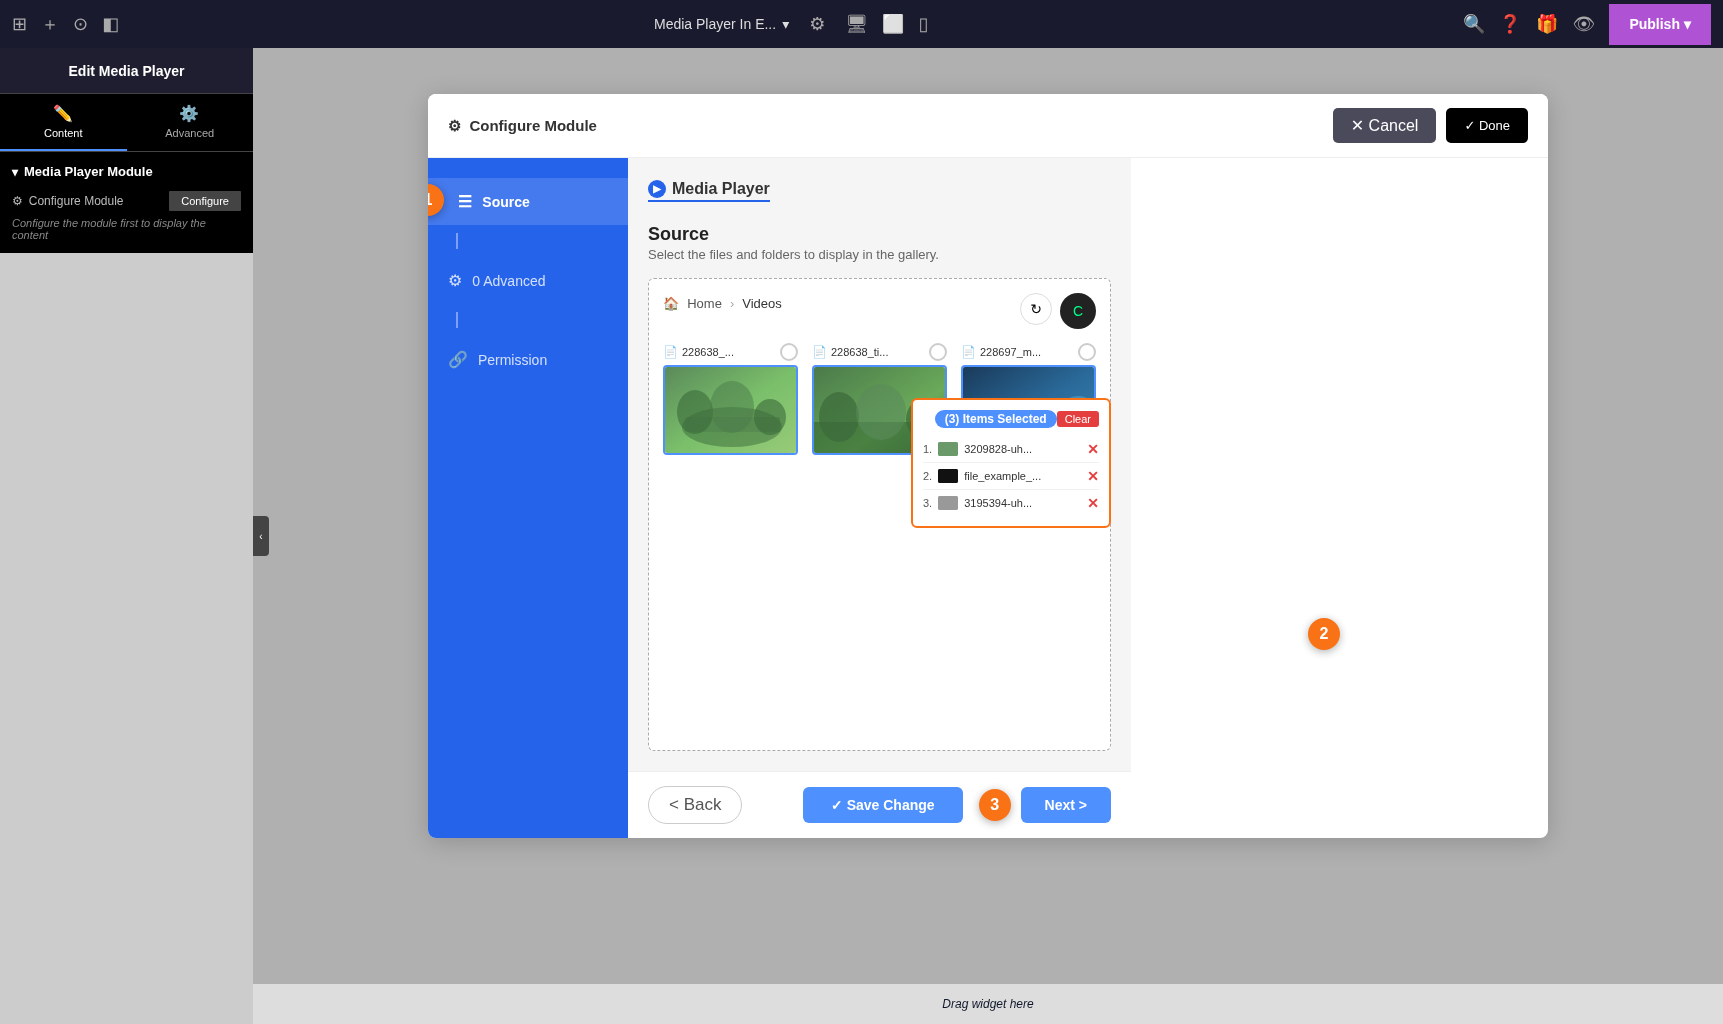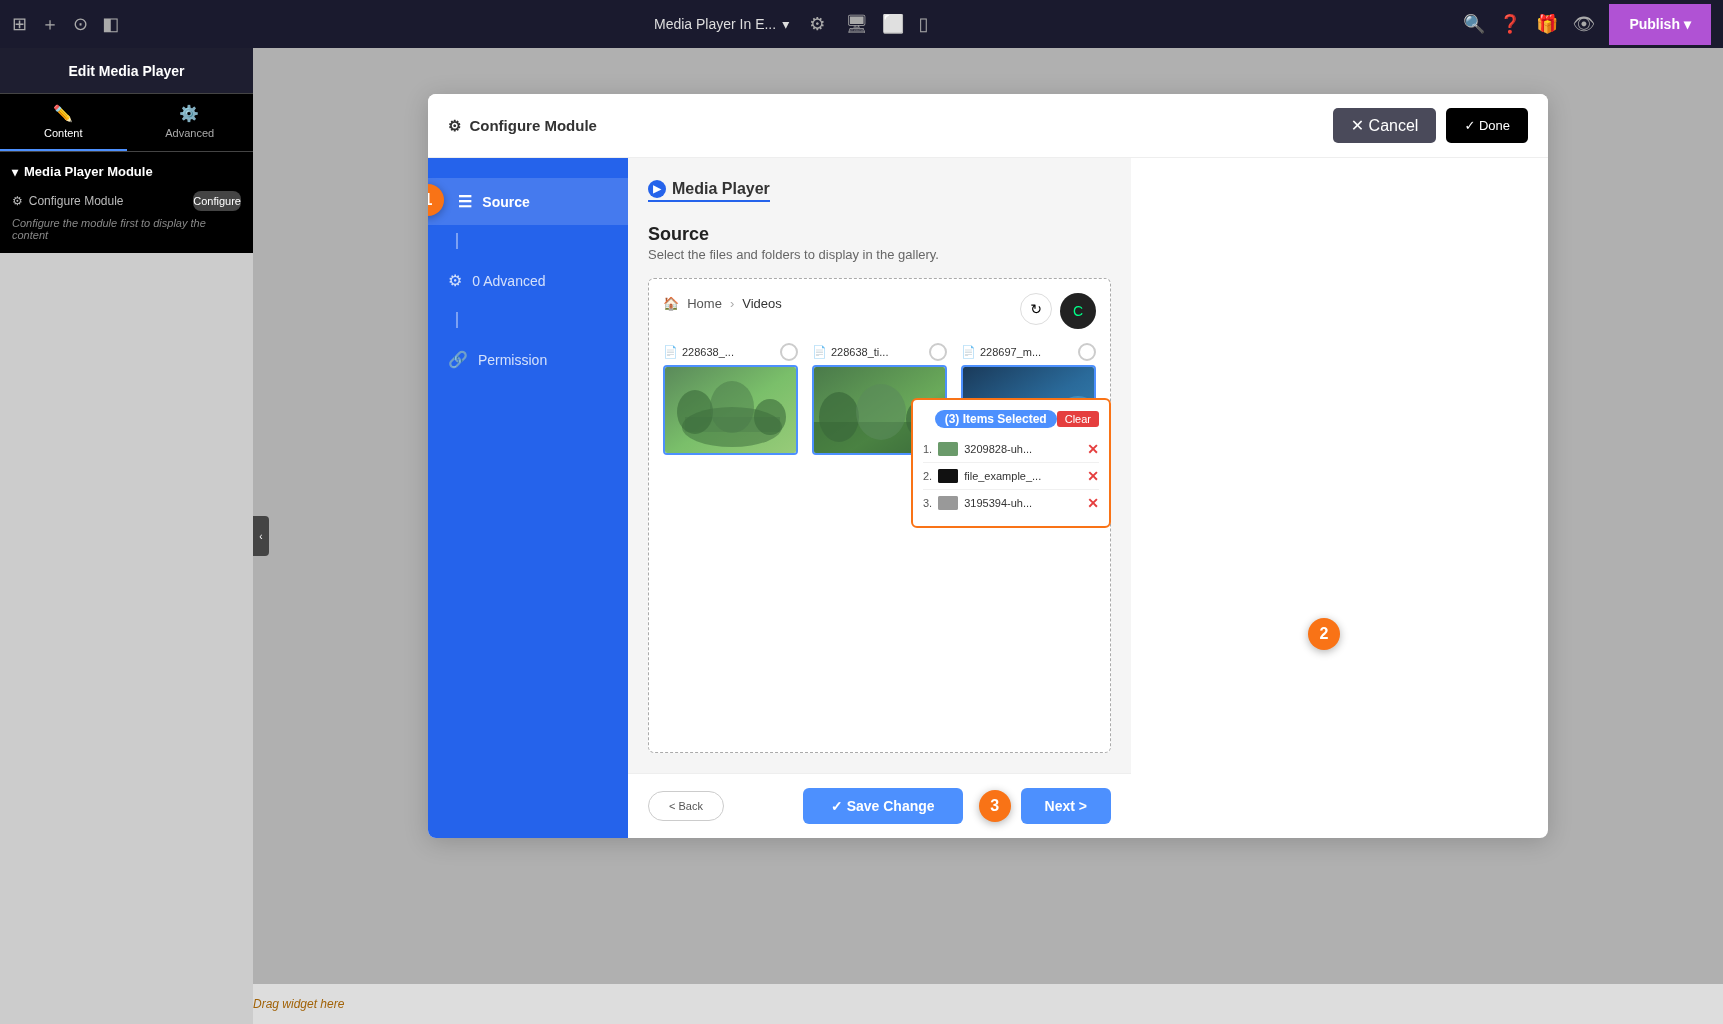--- a/index.html
+++ b/index.html
@@ -111,23 +111,23 @@
       color: #bbb;
       font-size: 12px;
       display: flex;
       align-items: center;
       gap: 6px;
     }
     .configure-btn {
       background: #444;
       color: #fff;
       border: none;
-      padding: 4px 0;
+      padding: 4px 12px;
       font-size: 11px;
-      border-radius: 8px;
+      border-radius: 1px;
       cursor: pointer;
     }
     .sidebar-hint { color: #888; font-size: 11px; font-style: italic; }
     .sidebar-collapse-handle {
       position: absolute;
       left: 253px;
       top: 50%;
       transform: translateY(-50%);
       width: 16px;
       height: 40px;
@@ -429,21 +429,21 @@
       padding: 14px 20px;
       background: #fff;
       border-top: 1px solid #eee;
     }
     .back-btn {
       background: #fff;
       border: 1px solid #ccc;
       color: #555;
       padding: 8px 20px;
       border-radius: 20px;
-      font-size: 11px;
+      font-size: 17px;
       cursor: pointer;
       display: flex;
       align-items: center;
       gap: 6px;
     }
     .save-btn {
       background: #4d90fe;
       color: #fff;
       border: none;
       padding: 10px 28px;
@@ -468,22 +468,23 @@
       align-items: center;
       gap: 8px;
     }
 
     
     .canvas-bottom {
       height: 40px;
       background: #ddd;
       display: flex;
       align-items: center;
+      justify-content: center;
       font-size: 12px;
-      color: #a16207;
+      color: #0f172a;
       font-style: italic;
     }
 
     
     .badge {
       width: 32px; height: 32px;
       background: #f97316;
       color: #fff;
       border-radius: 50%;
       display: flex;

